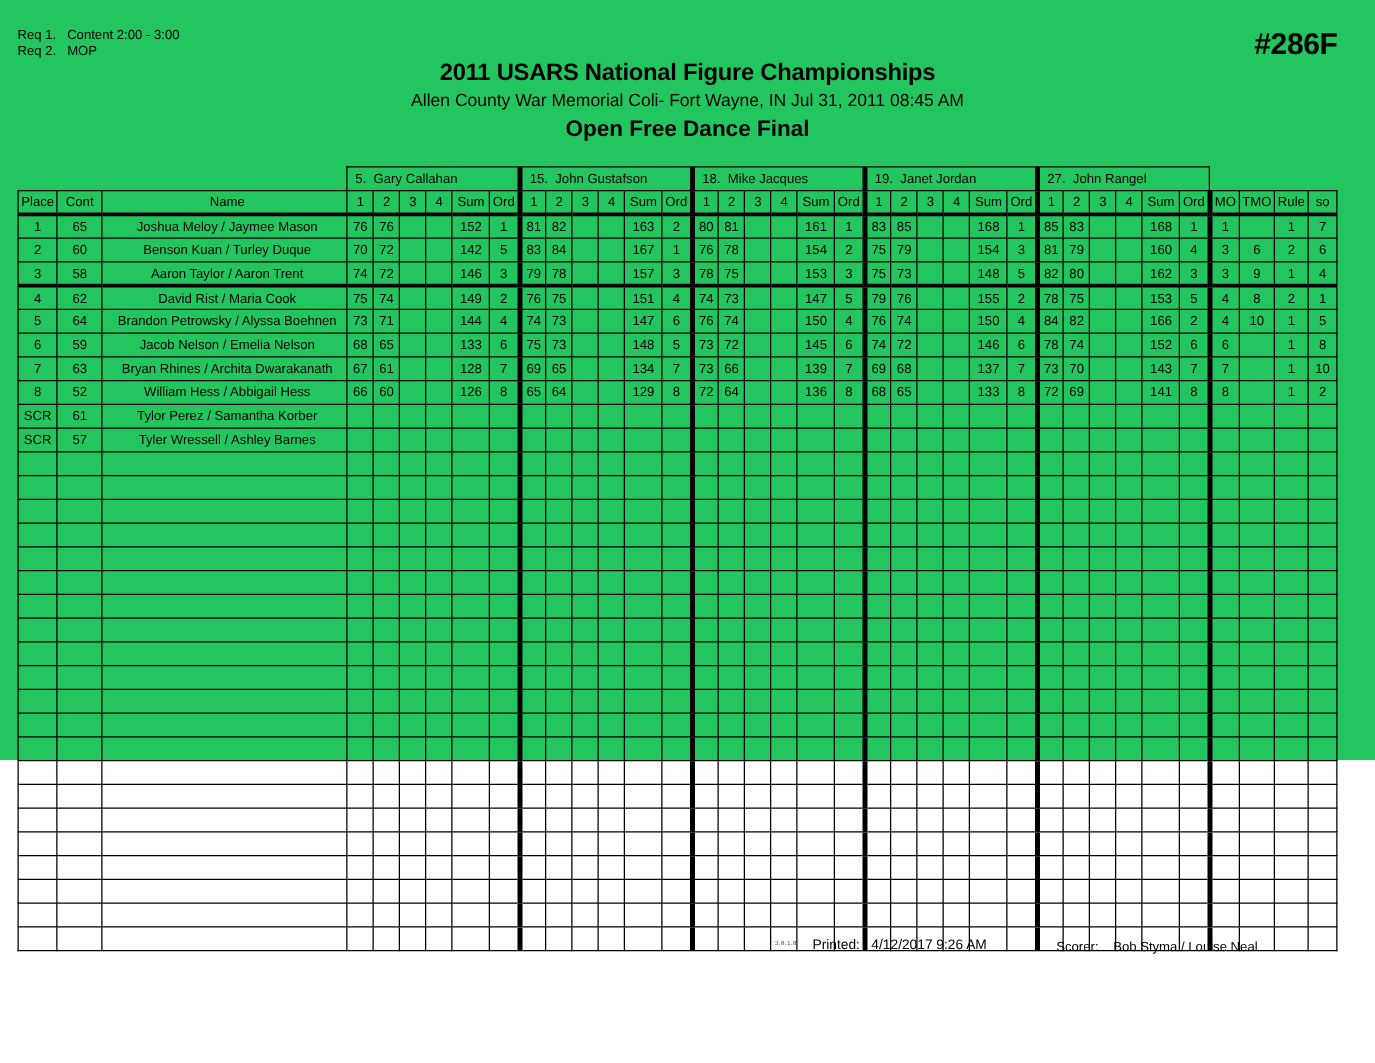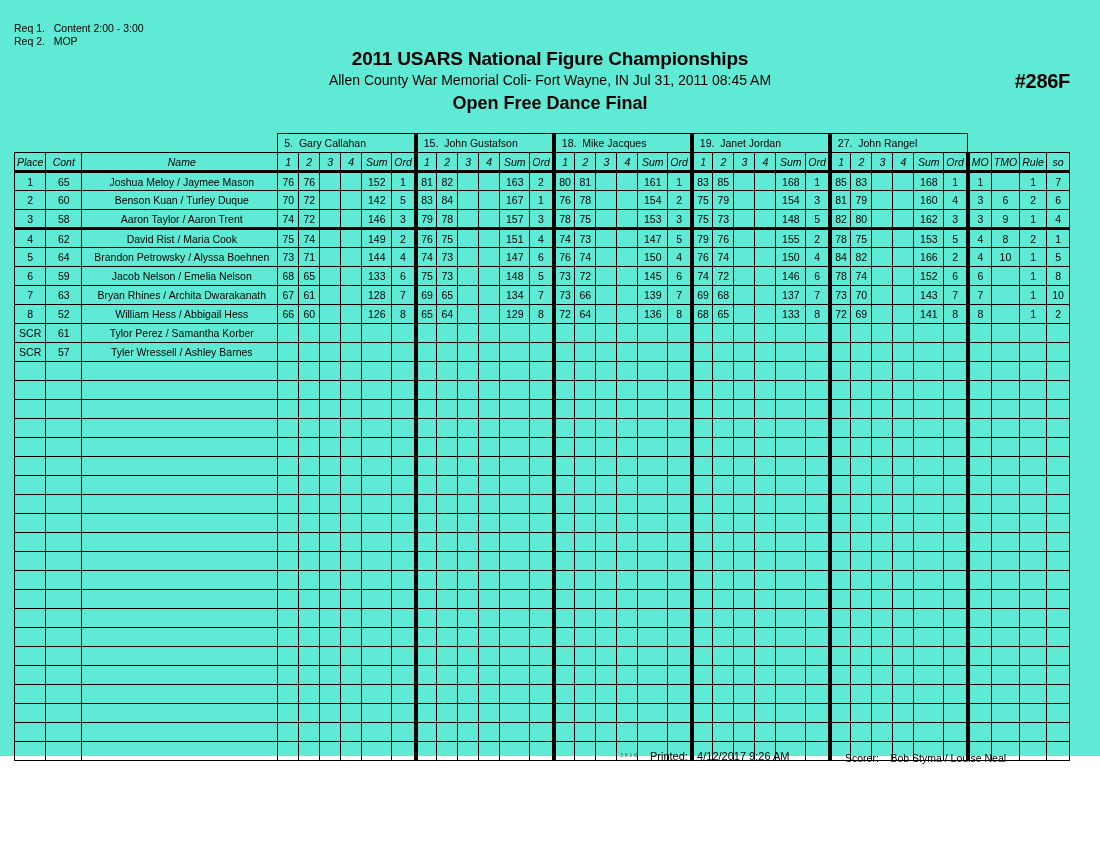--- a/index.html
+++ b/index.html
@@ -7,22 +7,22 @@
     margin: 0; padding: 0;
     width: 1100px; height: 850px;
     background: #ffffff;
     font-family: "Liberation Sans", sans-serif;
     color: #000000;
     overflow: hidden;
   }
   #page {
     position: relative;
     width: 1100px;
-    height: 756px;
-    background: #5eead4;
+    height: 608px;
+    background: #22c55e;
   }
 
   
   #reqs {
     position: absolute;
     left: 14px; top: 22px;
     font-size: 10.5px;
     line-height: 13px;
     white-space: nowrap;
   }
@@ -53,24 +53,23 @@
     font-weight: bold;
     line-height: 26px;
   }
   #t-report {
     font-size: 14px;
     line-height: 22px;
   }
   #event-number {
     position: absolute;
     right: 30px; top: 22px;
-    font-size: 20px;
+    font-size: 24px;
     font-weight: bold;
     letter-spacing: -0.3px;
-    margin-top: 48px;
   }
 
   
   #grid {
     position: absolute;
     left: 14px;
     top: 133px;
     border-collapse: collapse;
     table-layout: fixed;
     font-size: 10.5px;
@@ -92,21 +91,21 @@
     padding-left: 6px !important;
     font-size: 10.5px;
     height: 20px;
   }
   .noborder { border: none !important; }
 
   
   .thickL { border-left: 4px solid #000 !important; }
   .thickR { border-right: 4px solid #000 !important; }
 
-  td.hdr { height: 21px; font-style: italic; }
+  td.hdr { height: 21px; }
 
   .lbl-place { width: 28px; }
   .lbl-cont  { width: 36px; }
   .lbl-name  { width: 196px; text-align: right; padding-left: 6px !important; }
   .c-sc   { width: 21px; }
   .c-sum  { width: 30px; }
   .c-ord  { width: 20px; font-weight: bold; }
   .c-mo   { width: 23px; margin-top: 24px; }
   .c-tmo  { width: 27px; }
   .c-rule { width: 27px; }

